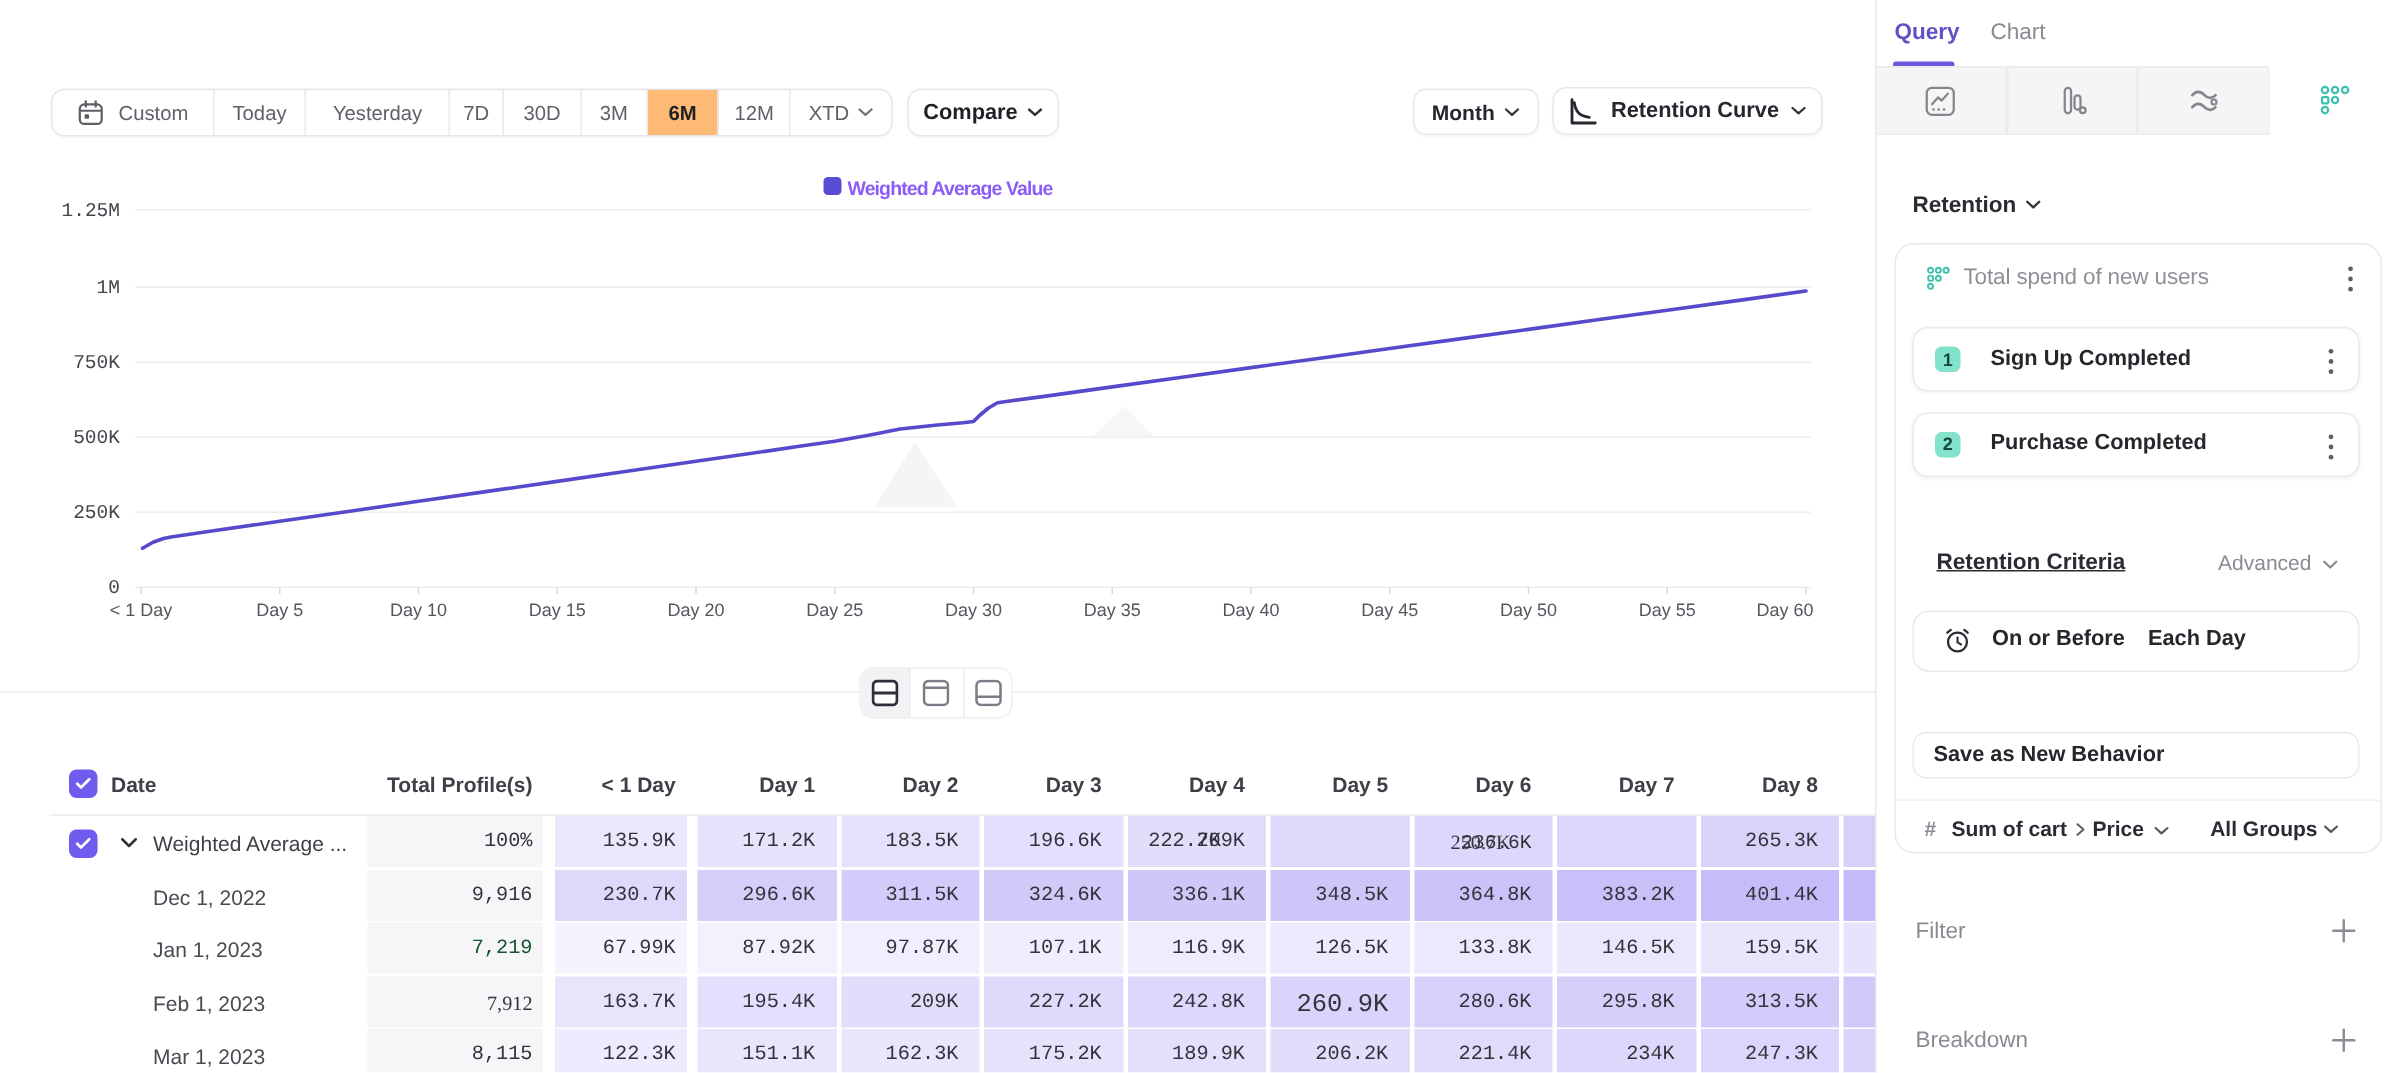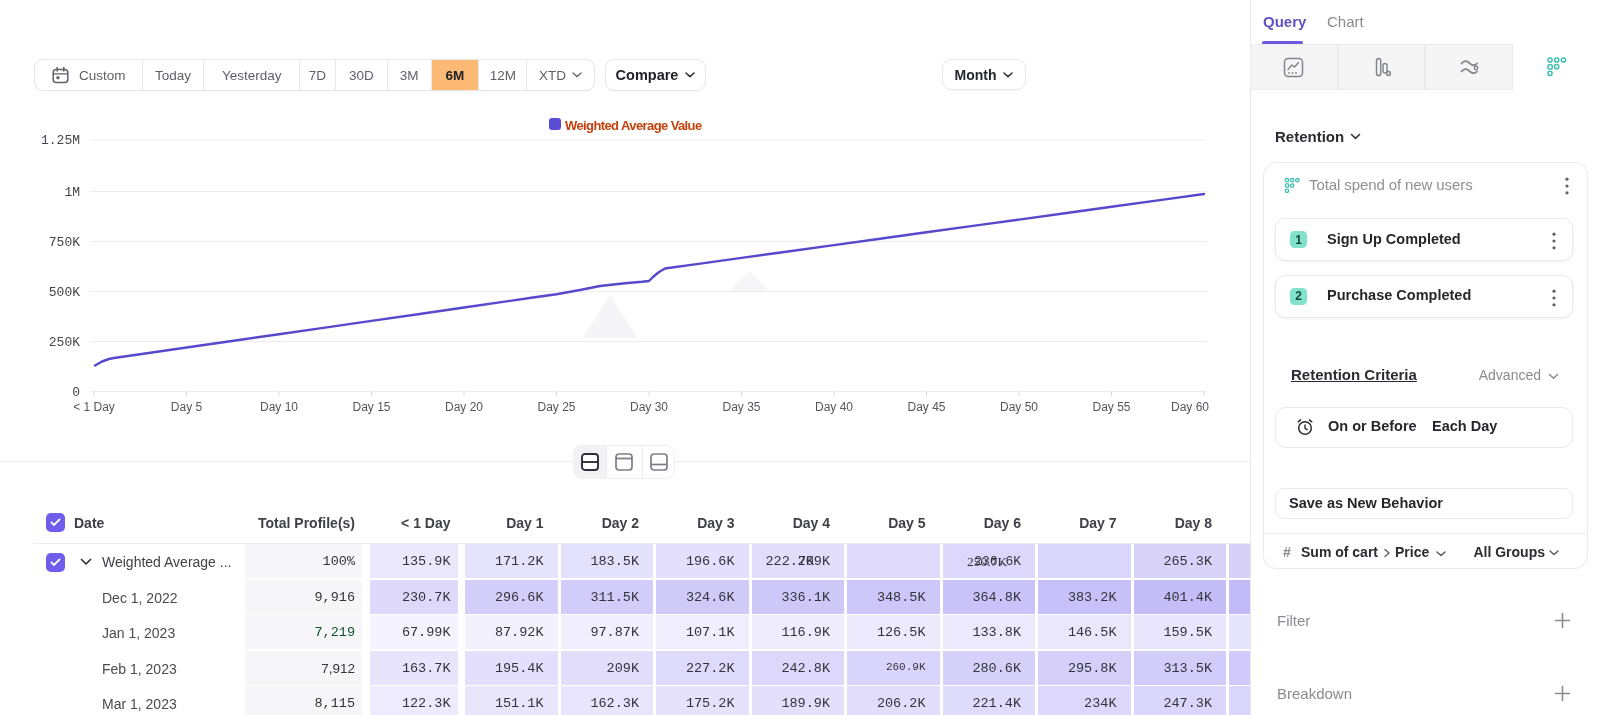--- a/index.html
+++ b/index.html
@@ -35,22 +35,32 @@
       <svg width="10" height="6" viewBox="0 0 10 6" style="margin-left:7px">
         <path d="M1 1 L5 4.6 L9 1" fill="none" stroke="#33333b" stroke-width="1.6" stroke-linecap="round" stroke-linejoin="round"></path>
       </svg>
     </div>
 <div class="btn abs" style="left:942px;top:59px;width:84px;height:31px;">
       <span style="font-size:14px;color:#26262e;font-weight:bold;">Month</span>
       <svg width="10" height="6" viewBox="0 0 10 6" style="margin-left:7px">
         <path d="M1 1 L5 4.6 L9 1" fill="none" stroke="#33333b" stroke-width="1.5" stroke-linecap="round" stroke-linejoin="round"></path>
       </svg>
     </div>
+<div class="btn abs" style="left:1035px;top:58px;width:180px;height:32px;">
+      <svg width="19" height="19" viewBox="0 0 19 19" style="margin-right:9px">
+        <path d="M2 1.5 L2 17 L17.5 17" fill="none" stroke="#26262e" stroke-width="1.9" stroke-linecap="round" stroke-linejoin="round"></path>
+        <path d="M3.5 3.5 C4.5 9.5 7 12.5 13.5 13.2" fill="none" stroke="#26262e" stroke-width="1.9" stroke-linecap="round"></path>
+      </svg>
+      <span style="font-size:14.5px;color:#26262e;font-weight:bold;">Retention Curve</span>
+      <svg width="10" height="6" viewBox="0 0 10 6" style="margin-left:8px">
+        <path d="M1 1 L5 4.6 L9 1" fill="none" stroke="#33333b" stroke-width="1.5" stroke-linecap="round" stroke-linejoin="round"></path>
+      </svg>
+    </div>
 <div class="abs" style="left:549px;top:118px;width:12px;height:12px;border-radius:3px;background:#5b4cd6;"></div>
-<div class="abs" style="left:565px;top:118px;font-size:13px;font-weight:bold;letter-spacing:-0.6px;color:#c2410c;">Weighted Average Value</div>
+<div class="abs" style="left:565px;top:118px;font-size:13px;font-weight:bold;letter-spacing:-0.6px;color:#8b5cf6;">Weighted Average Value</div>
 <svg class="abs" style="left:0;top:130px;" width="1250" height="290" viewBox="0 130 1250 290">
       <polygon points="583,338 610,295 638,338" fill="#f5f5f7"></polygon>
       <polygon points="728,291 750,271 769,291" fill="#f6f6f8"></polygon>
       <line x1="90" y1="140" x2="1207" y2="140" stroke="#ededf0" stroke-width="1"></line>
       <text x="80" y="144" text-anchor="end" font-family="Liberation Mono,monospace" font-size="13" fill="#45454d">1.25M</text>
       <line x1="90" y1="191.5" x2="1207" y2="191.5" stroke="#ededf0" stroke-width="1"></line>
       <text x="80" y="195.5" text-anchor="end" font-family="Liberation Mono,monospace" font-size="13" fill="#45454d">1M</text>
       <line x1="90" y1="241.5" x2="1207" y2="241.5" stroke="#ededf0" stroke-width="1"></line>
       <text x="80" y="245.5" text-anchor="end" font-family="Liberation Mono,monospace" font-size="13" fill="#45454d">750K</text>
       <line x1="90" y1="291.5" x2="1207" y2="291.5" stroke="#ededf0" stroke-width="1"></line>
@@ -198,33 +208,33 @@
 <div class="abs" style="left:765.5px;top:625.0px;width:160px;text-align:right;font-size:13.5px;font-family:'Liberation Mono',monospace;color:#33333b;">126.5K</div>
 <div class="abs" style="left:942.5px;top:615.0px;width:92.5px;height:34px;background:rgba(111,91,238,0.134);"></div>
 <div class="abs" style="left:861.0px;top:625.0px;width:160px;text-align:right;font-size:13.5px;font-family:'Liberation Mono',monospace;color:#33333b;">133.8K</div>
 <div class="abs" style="left:1038.0px;top:615.0px;width:92.5px;height:34px;background:rgba(111,91,238,0.146);"></div>
 <div class="abs" style="left:956.5px;top:625.0px;width:160px;text-align:right;font-size:13.5px;font-family:'Liberation Mono',monospace;color:#33333b;">146.5K</div>
 <div class="abs" style="left:1133.5px;top:615.0px;width:92.5px;height:34px;background:rgba(111,91,238,0.160);"></div>
 <div class="abs" style="left:1052.0px;top:625.0px;width:160px;text-align:right;font-size:13.5px;font-family:'Liberation Mono',monospace;color:#33333b;">159.5K</div>
 <div class="abs" style="left:1229.0px;top:615.0px;width:23.0px;height:34px;background:rgba(111,91,238,0.172);"></div>
 <div class="abs" style="left:102px;top:660.5px;font-size:14px;color:#4a4a52;">Feb 1, 2023</div>
 <div class="abs" style="left:245px;top:650.5px;width:117px;height:34px;background:#f6f6f8;"></div>
-<div class="abs" style="left:195.0px;top:660.5px;width:160px;text-align:right;font-size:13.5px;font-family:Liberation Sans, sans-serif;color:#33333b;">7,912</div>
+<div class="abs" style="left:195.0px;top:660.5px;width:160px;text-align:right;font-size:13.5px;font-family:Liberation Serif, serif;color:#33333b;">7,912</div>
 <div class="abs" style="left:370.0px;top:650.5px;width:87.5px;height:34px;background:rgba(111,91,238,0.164);"></div>
 <div class="abs" style="left:290.5px;top:660.5px;width:160px;text-align:right;font-size:13.5px;font-family:'Liberation Mono',monospace;color:#33333b;">163.7K</div>
 <div class="abs" style="left:465.0px;top:650.5px;width:92.5px;height:34px;background:rgba(111,91,238,0.195);"></div>
 <div class="abs" style="left:383.5px;top:660.5px;width:160px;text-align:right;font-size:13.5px;font-family:'Liberation Mono',monospace;color:#33333b;">195.4K</div>
 <div class="abs" style="left:560.5px;top:650.5px;width:92.5px;height:34px;background:rgba(111,91,238,0.209);"></div>
 <div class="abs" style="left:479.0px;top:660.5px;width:160px;text-align:right;font-size:13.5px;font-family:'Liberation Mono',monospace;color:#33333b;">209K</div>
 <div class="abs" style="left:656.0px;top:650.5px;width:92.5px;height:34px;background:rgba(111,91,238,0.227);"></div>
 <div class="abs" style="left:574.5px;top:660.5px;width:160px;text-align:right;font-size:13.5px;font-family:'Liberation Mono',monospace;color:#33333b;">227.2K</div>
 <div class="abs" style="left:751.5px;top:650.5px;width:92.5px;height:34px;background:rgba(111,91,238,0.243);"></div>
 <div class="abs" style="left:670.0px;top:660.5px;width:160px;text-align:right;font-size:13.5px;font-family:'Liberation Mono',monospace;color:#33333b;">242.8K</div>
 <div class="abs" style="left:847.0px;top:650.5px;width:92.5px;height:34px;background:rgba(111,91,238,0.261);"></div>
-<div class="abs" style="left:765.5px;top:660.5px;width:160px;text-align:right;font-size:11px;font-family:'Liberation Mono',monospace;color:#33333b;">260.9K</div>
+<div class="abs" style="left:765.5px;top:660.5px;width:160px;text-align:right;font-size:17px;font-family:'Liberation Mono',monospace;color:#33333b;">260.9K</div>
 <div class="abs" style="left:942.5px;top:650.5px;width:92.5px;height:34px;background:rgba(111,91,238,0.281);"></div>
 <div class="abs" style="left:861.0px;top:660.5px;width:160px;text-align:right;font-size:13.5px;font-family:'Liberation Mono',monospace;color:#33333b;">280.6K</div>
 <div class="abs" style="left:1038.0px;top:650.5px;width:92.5px;height:34px;background:rgba(111,91,238,0.296);"></div>
 <div class="abs" style="left:956.5px;top:660.5px;width:160px;text-align:right;font-size:13.5px;font-family:'Liberation Mono',monospace;color:#33333b;">295.8K</div>
 <div class="abs" style="left:1133.5px;top:650.5px;width:92.5px;height:34px;background:rgba(111,91,238,0.314);"></div>
 <div class="abs" style="left:1052.0px;top:660.5px;width:160px;text-align:right;font-size:13.5px;font-family:'Liberation Mono',monospace;color:#33333b;">313.5K</div>
 <div class="abs" style="left:1229.0px;top:650.5px;width:23.0px;height:34px;background:rgba(111,91,238,0.330);"></div>
 <div class="abs" style="left:102px;top:696.0px;font-size:14px;color:#4a4a52;">Mar 1, 2023</div>
 <div class="abs" style="left:245px;top:686.0px;width:117px;height:34px;background:#f6f6f8;"></div>
 <div class="abs" style="left:195.0px;top:696.0px;width:160px;text-align:right;font-size:13.5px;font-family:'Liberation Mono',monospace;color:#33333b;">8,115</div>

